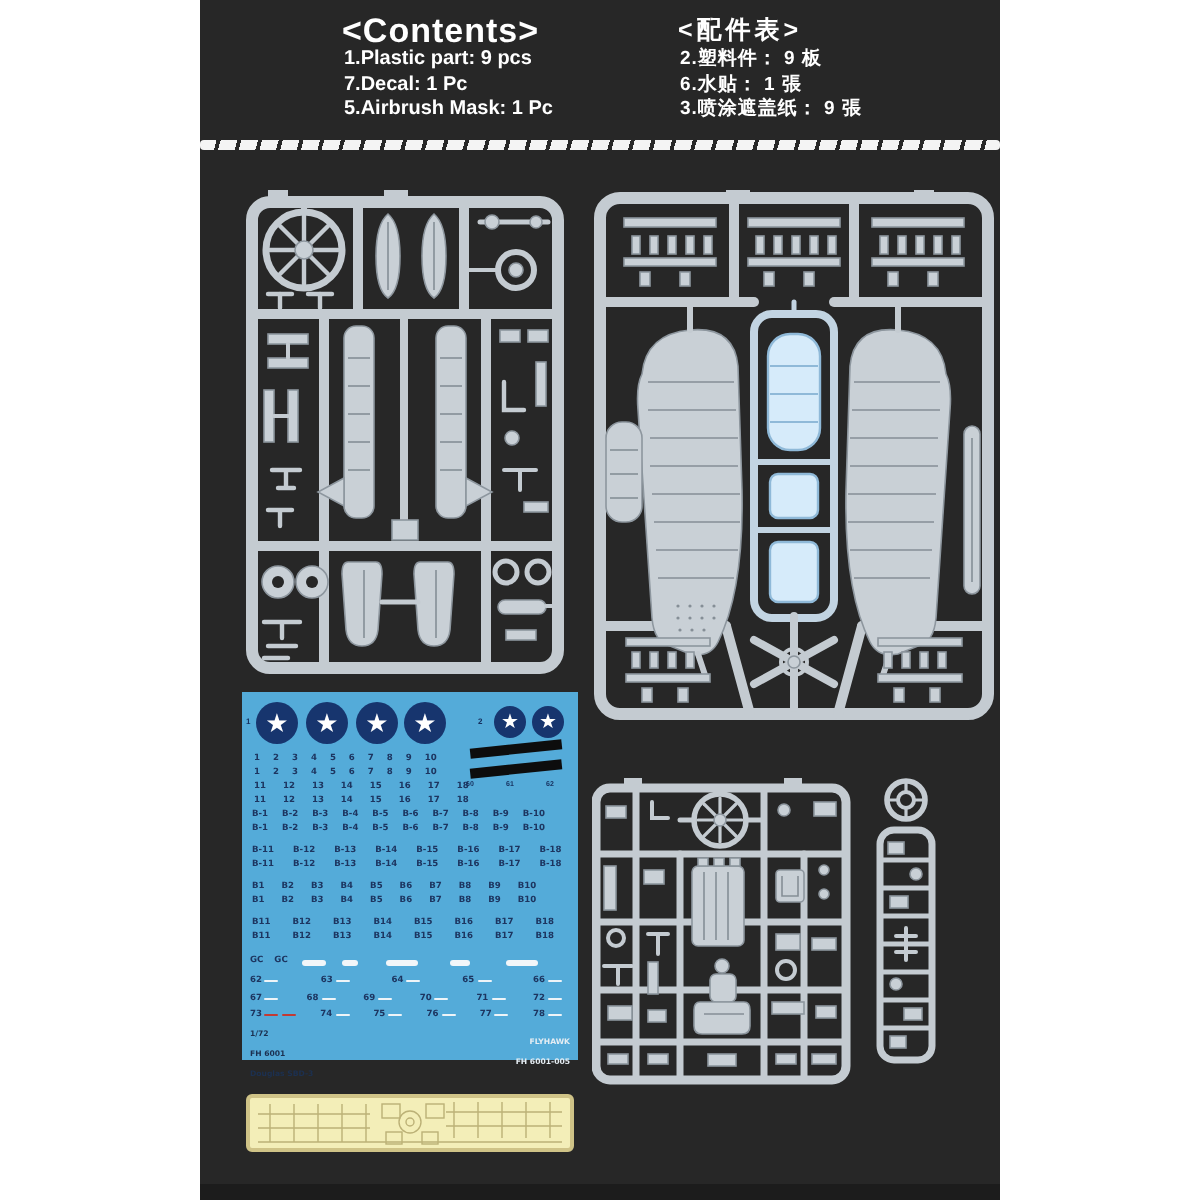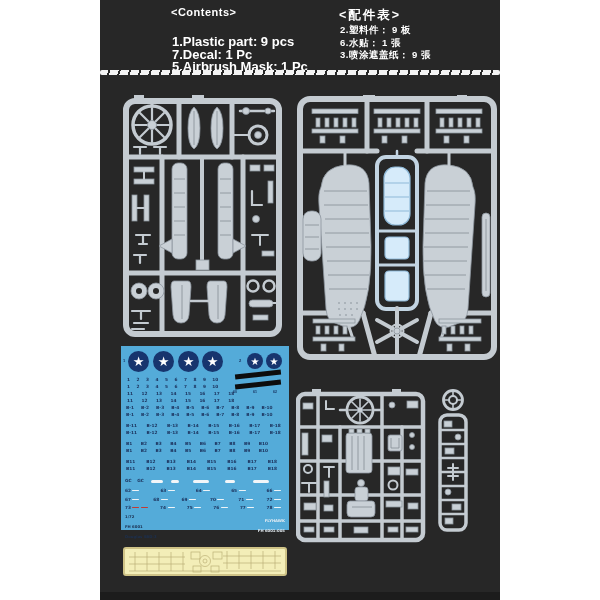--- a/index.html
+++ b/index.html
@@ -4,25 +4,25 @@
 <style>
   html,body{margin:0;padding:0;}
   #stage{
     position:relative;width:600px;height:600px;background:#ffffff;
     font-family:"Liberation Sans", sans-serif;overflow:hidden;
   }
   #panel{position:absolute;left:100px;top:0;width:400px;height:600px;background:#272727;}
   #panel-bottom-strip{position:absolute;left:100px;top:592px;width:400px;height:8px;background:#1c1c1c;}
 
   
-  .hdr-title{position:absolute;color:#ffffff;font-weight:bold;font-size:11px;letter-spacing:.5px;white-space:nowrap;}
+  .hdr-title{position:absolute;color:#ffffff;font-weight:bold;font-size:17px;letter-spacing:.5px;white-space:nowrap;}
   #title-en{left:171px;top:6px;}
   #title-zh{left:339px;top:7px;font-size:12.5px;letter-spacing:2px;}
   .hdr-list{position:absolute;color:#ffffff;font-weight:bold;white-space:nowrap;}
-  #list-en{left:172px;top:36px;font-size:13px;line-height:12.5px;}
+  #list-en{left:172px;top:24px;font-size:10px;line-height:12.5px;}
   #list-zh{left:340px;top:24px;font-size:9.5px;line-height:12.5px;letter-spacing:.5px;}
 
   
   #rope{
     position:absolute;left:100px;top:70px;width:400px;height:4.5px;border-radius:2px;
     background:repeating-linear-gradient(105deg,#f4f4f4 0 8px,#272727 8px 10px),#f4f4f4;
     background-color:#f0f0f0;
   }
 
   .sprue-svg{position:absolute;}

